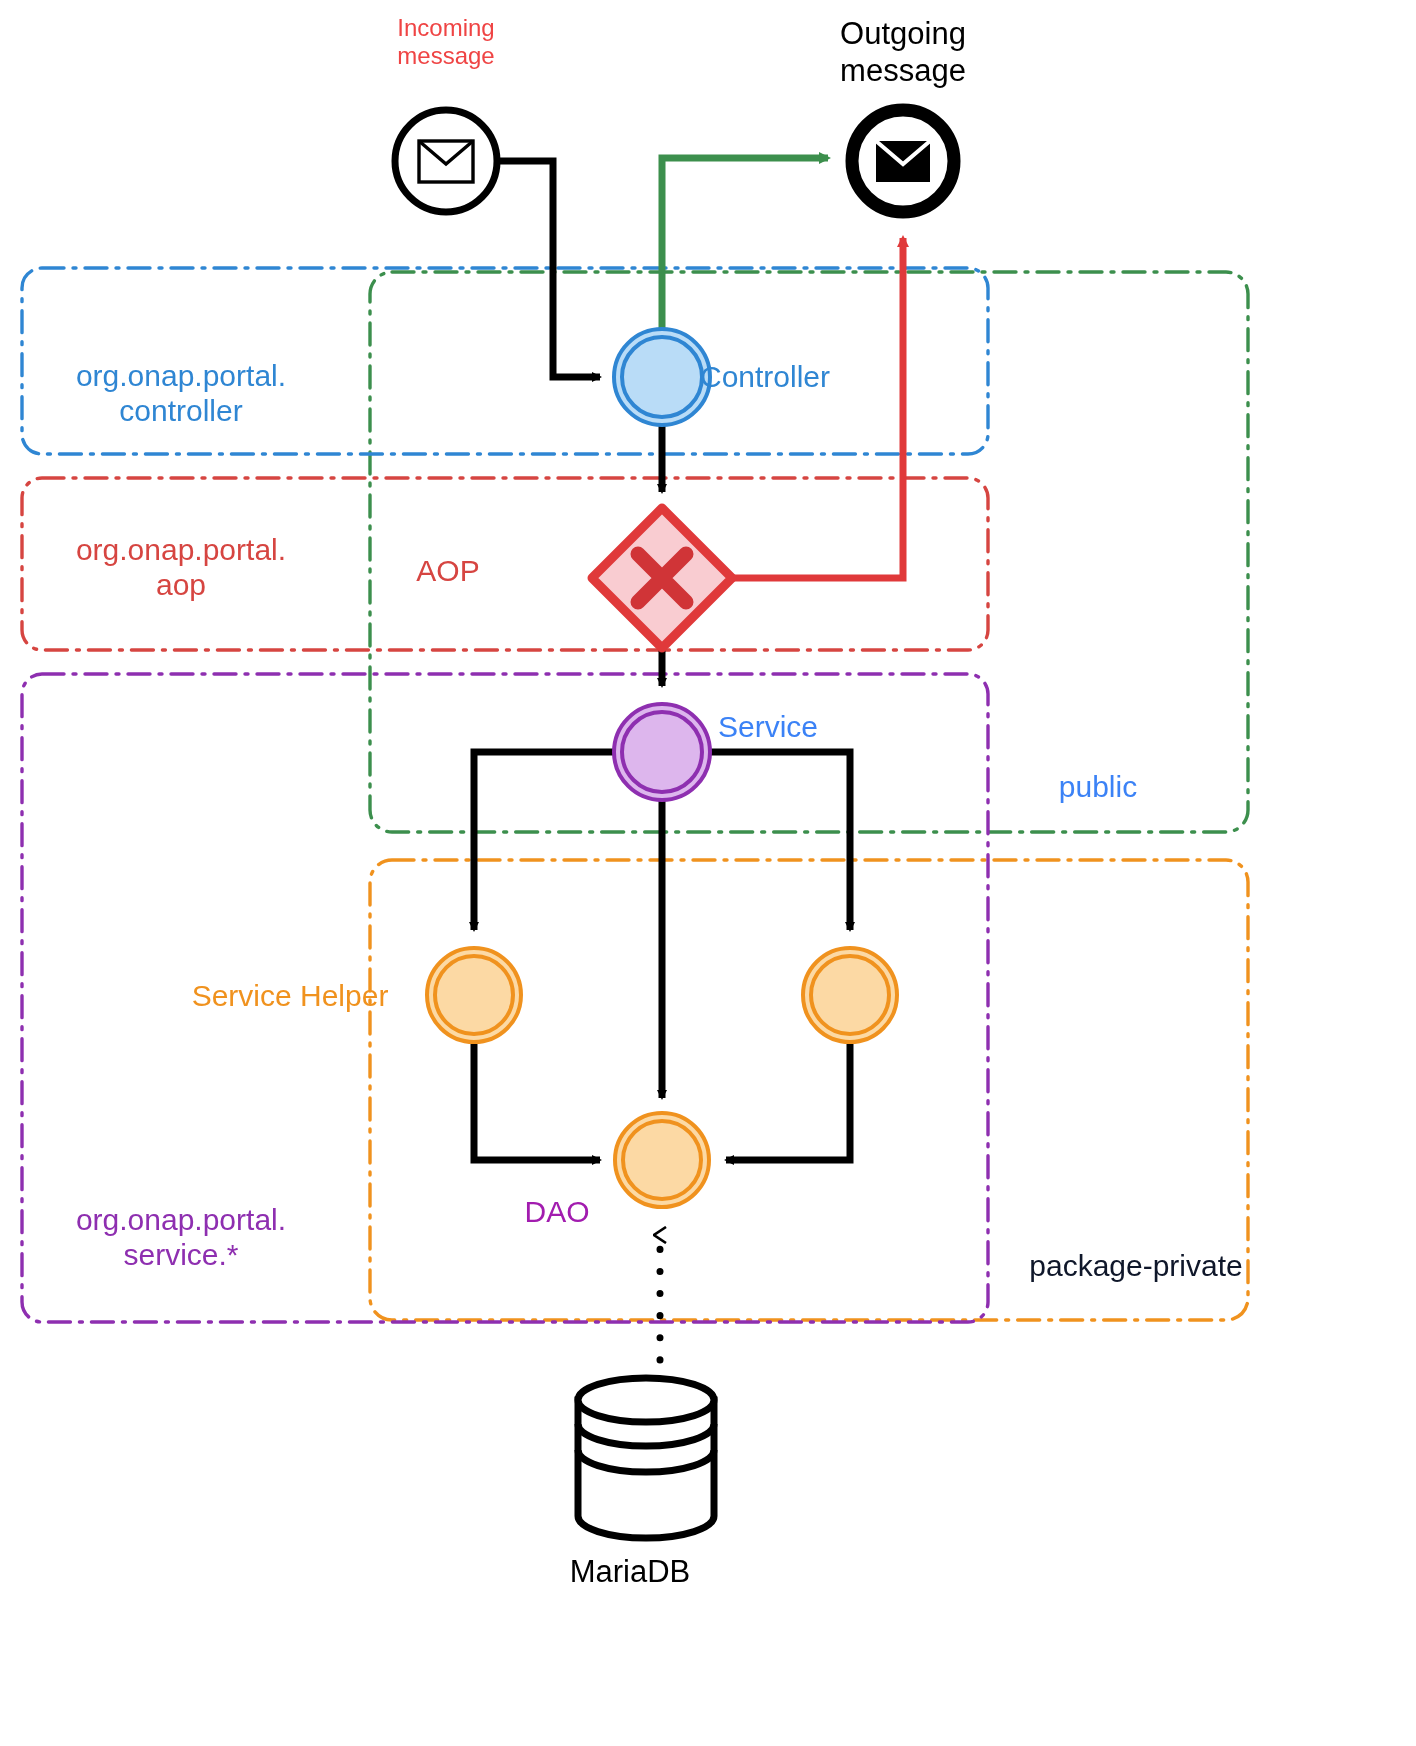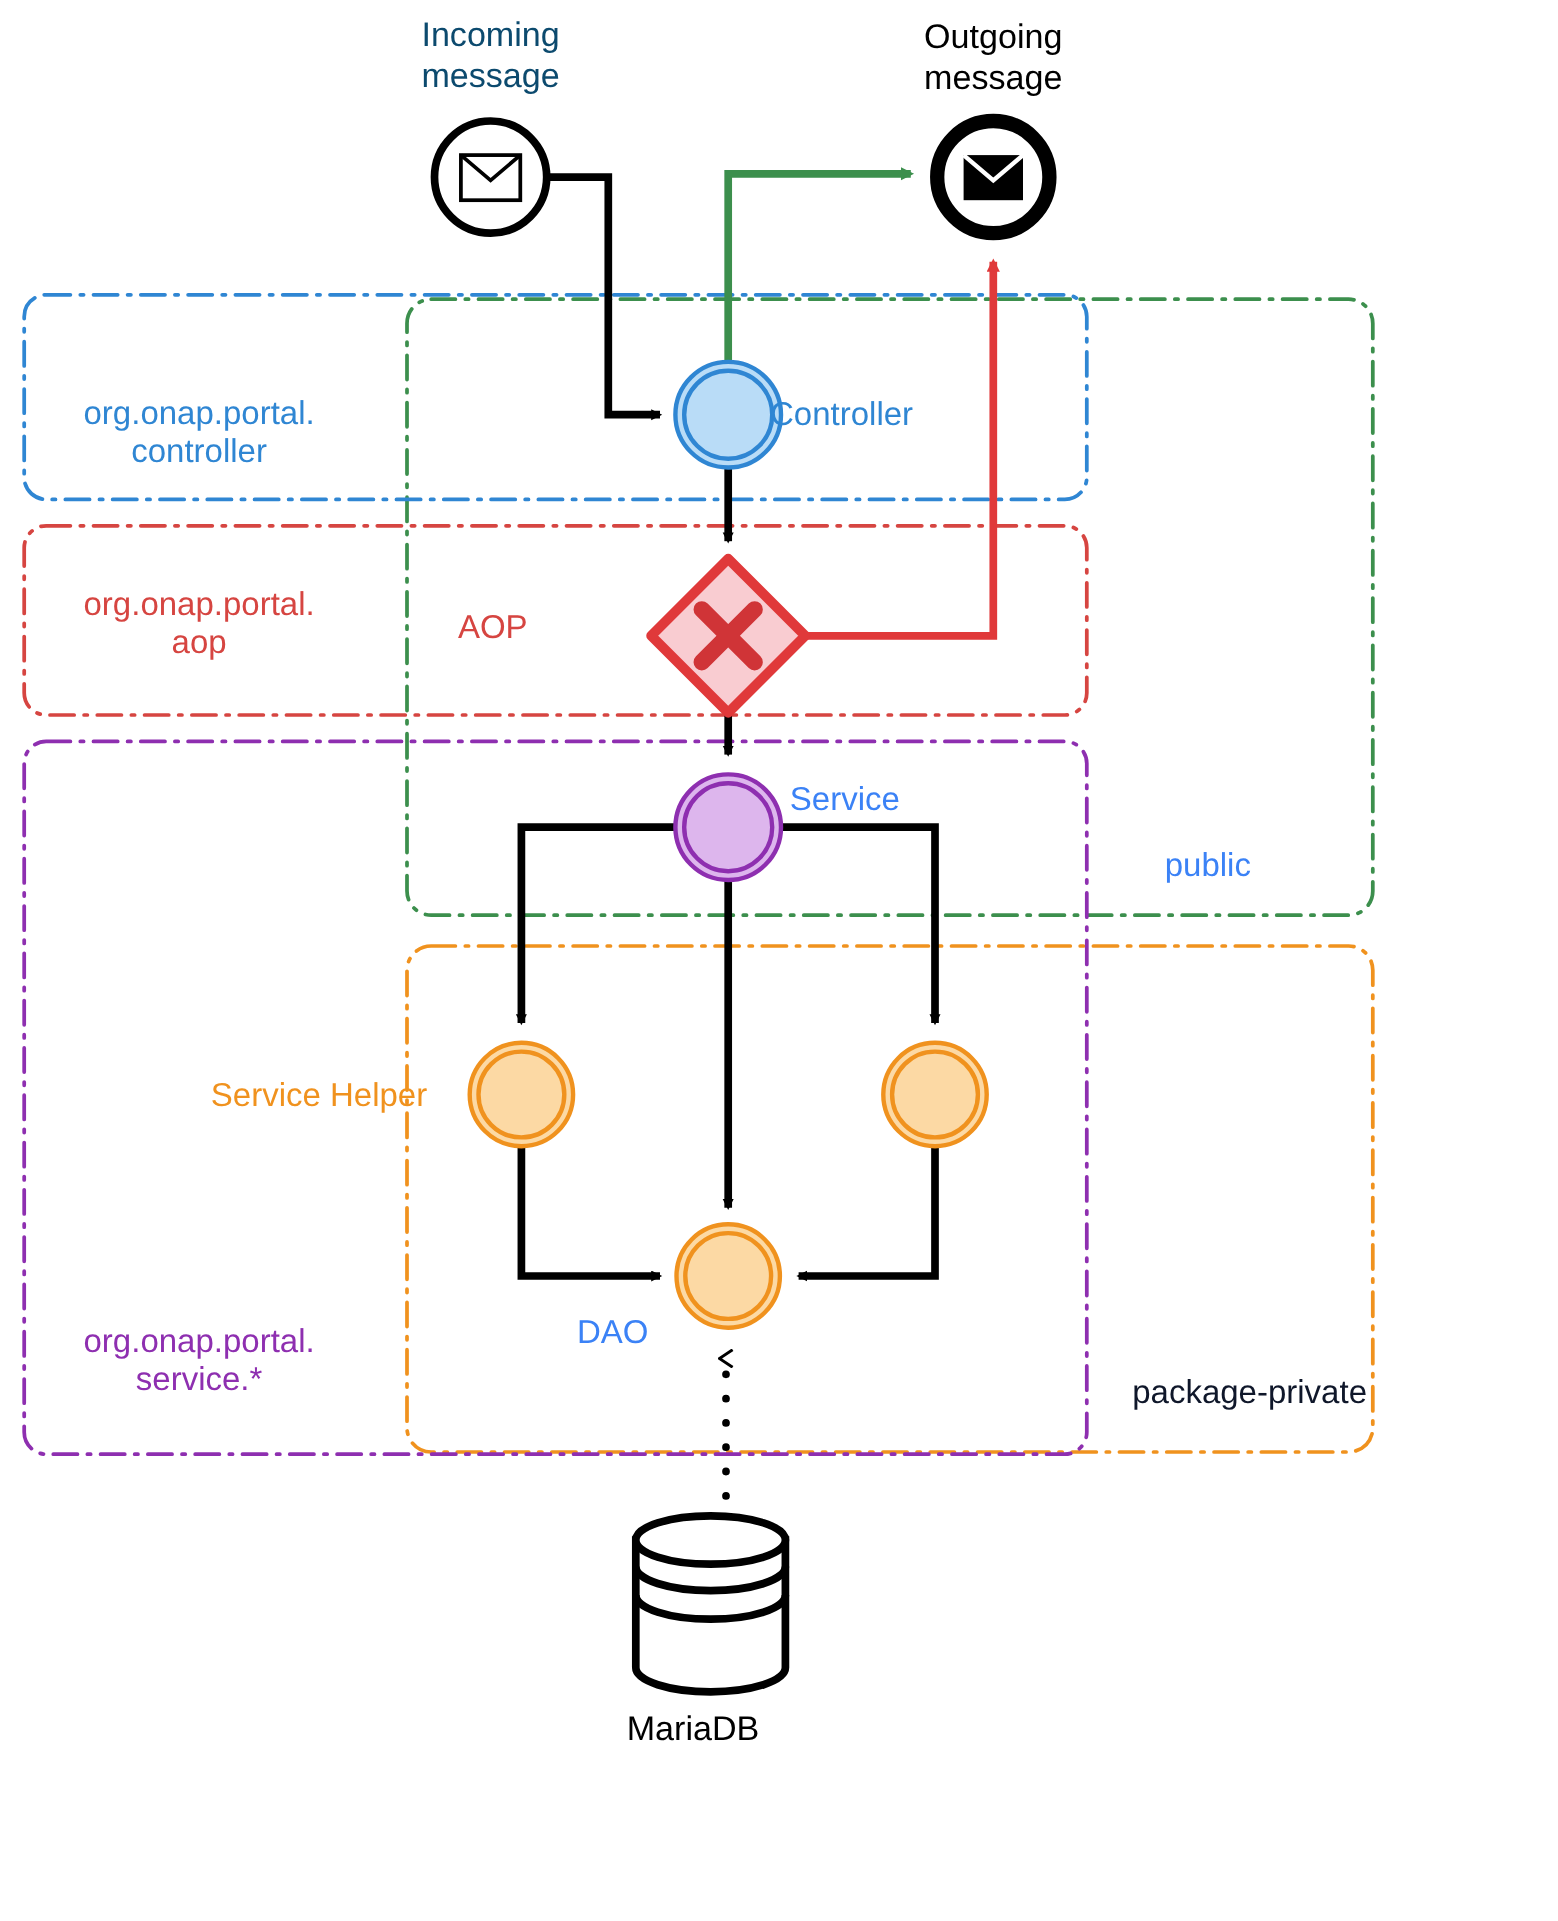--- a/index.html
+++ b/index.html
@@ -140,21 +140,21 @@
     </g>
 
     <g>
       <path d="M578,1400 L578,1516 A68,22 0 0 0 714,1516 L714,1400 Z" fill="#ffffff" stroke="#000000" stroke-width="7"></path>
       <ellipse cx="646" cy="1400" rx="68" ry="22" fill="#ffffff" stroke="#000000" stroke-width="7"></ellipse>
       <path d="M578,1424 A68,22 0 0 0 714,1424" fill="none" stroke="#000000" stroke-width="7"></path>
       <path d="M578,1450 A68,22 0 0 0 714,1450" fill="none" stroke="#000000" stroke-width="7"></path>
     </g>
   </svg>
 
-  <div class="lbl" style="left:325px;top:14px;width:242px;font-size:31px;color:#0c4a6e;">Incoming
+  <div class="lbl" style="left:325px;top:14px;width:242px;font-size:24px;color:#ef4444;">Incoming
 message</div>
 
   <div class="lbl" style="left:782px;top:16px;width:242px;font-size:31px;color:#000000;">Outgoing
 message</div>
 
   <div class="lbl" style="left:38px;top:358px;width:286px;font-size:30px;color:#2f86d3;">org.onap.portal.
 controller</div>
 
   <div class="lbl" style="left:700px;top:359px;width:210px;font-size:30px;color:#2f86d3;text-align:left;">Controller</div>
 
@@ -163,21 +163,21 @@
 
   <div class="lbl" style="left:360px;top:553px;width:176px;font-size:30px;color:#d64541;">AOP</div>
 
 
   <div class="lbl" style="left:718px;top:709px;width:196px;font-size:30px;color:#3b82f6;text-align:left;">Service</div>
 
   <div class="lbl" style="left:1008px;top:769px;width:180px;font-size:30px;color:#3b82f6;">public</div>
 
   <div class="lbl" style="left:176px;top:978px;width:228px;font-size:30px;color:#f0921e;">Service Helper</div>
 
-  <div class="lbl" style="left:492px;top:1194px;width:130px;font-size:30px;color:#3b82f6;">DAO</div>
+  <div class="lbl" style="left:492px;top:1194px;width:130px;font-size:30px;color:#a21caf;">DAO</div>
 
   <div class="lbl" style="left:38px;top:1202px;width:286px;font-size:30px;color:#8e2fb0;">org.onap.portal.
 service.*</div>
 
   <div class="lbl" style="left:1008px;top:1248px;width:256px;font-size:30px;color:#0f172a;">package-private</div>
 
   <div class="lbl" style="left:530px;top:1554px;width:200px;font-size:31px;color:#000000;">MariaDB</div>
 
 </div>
 

